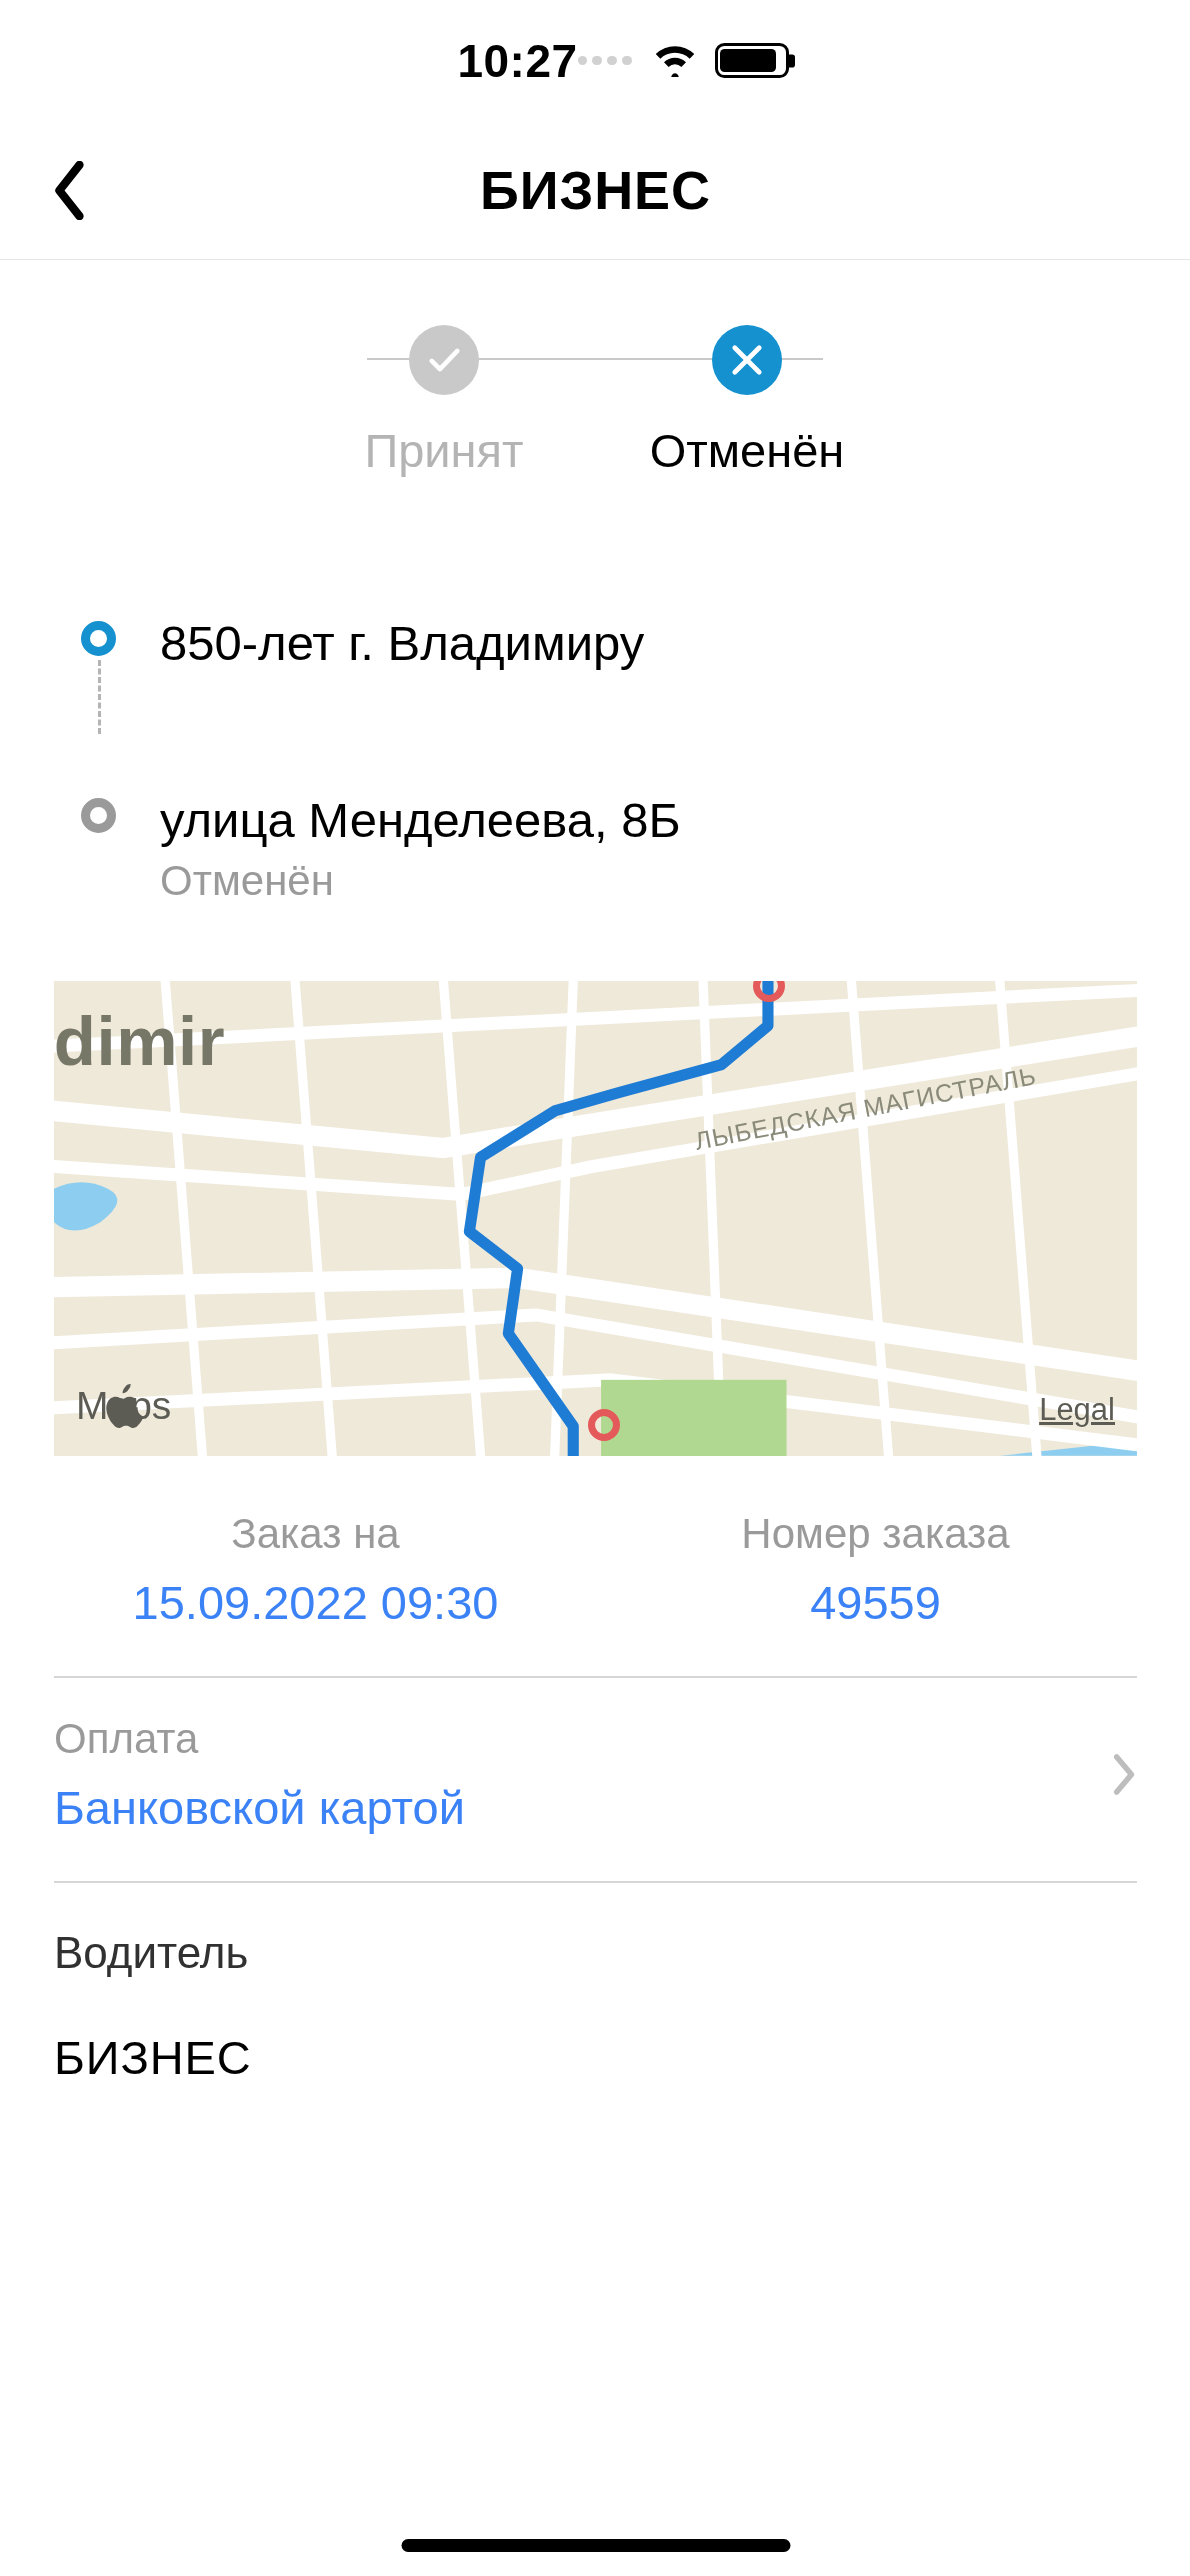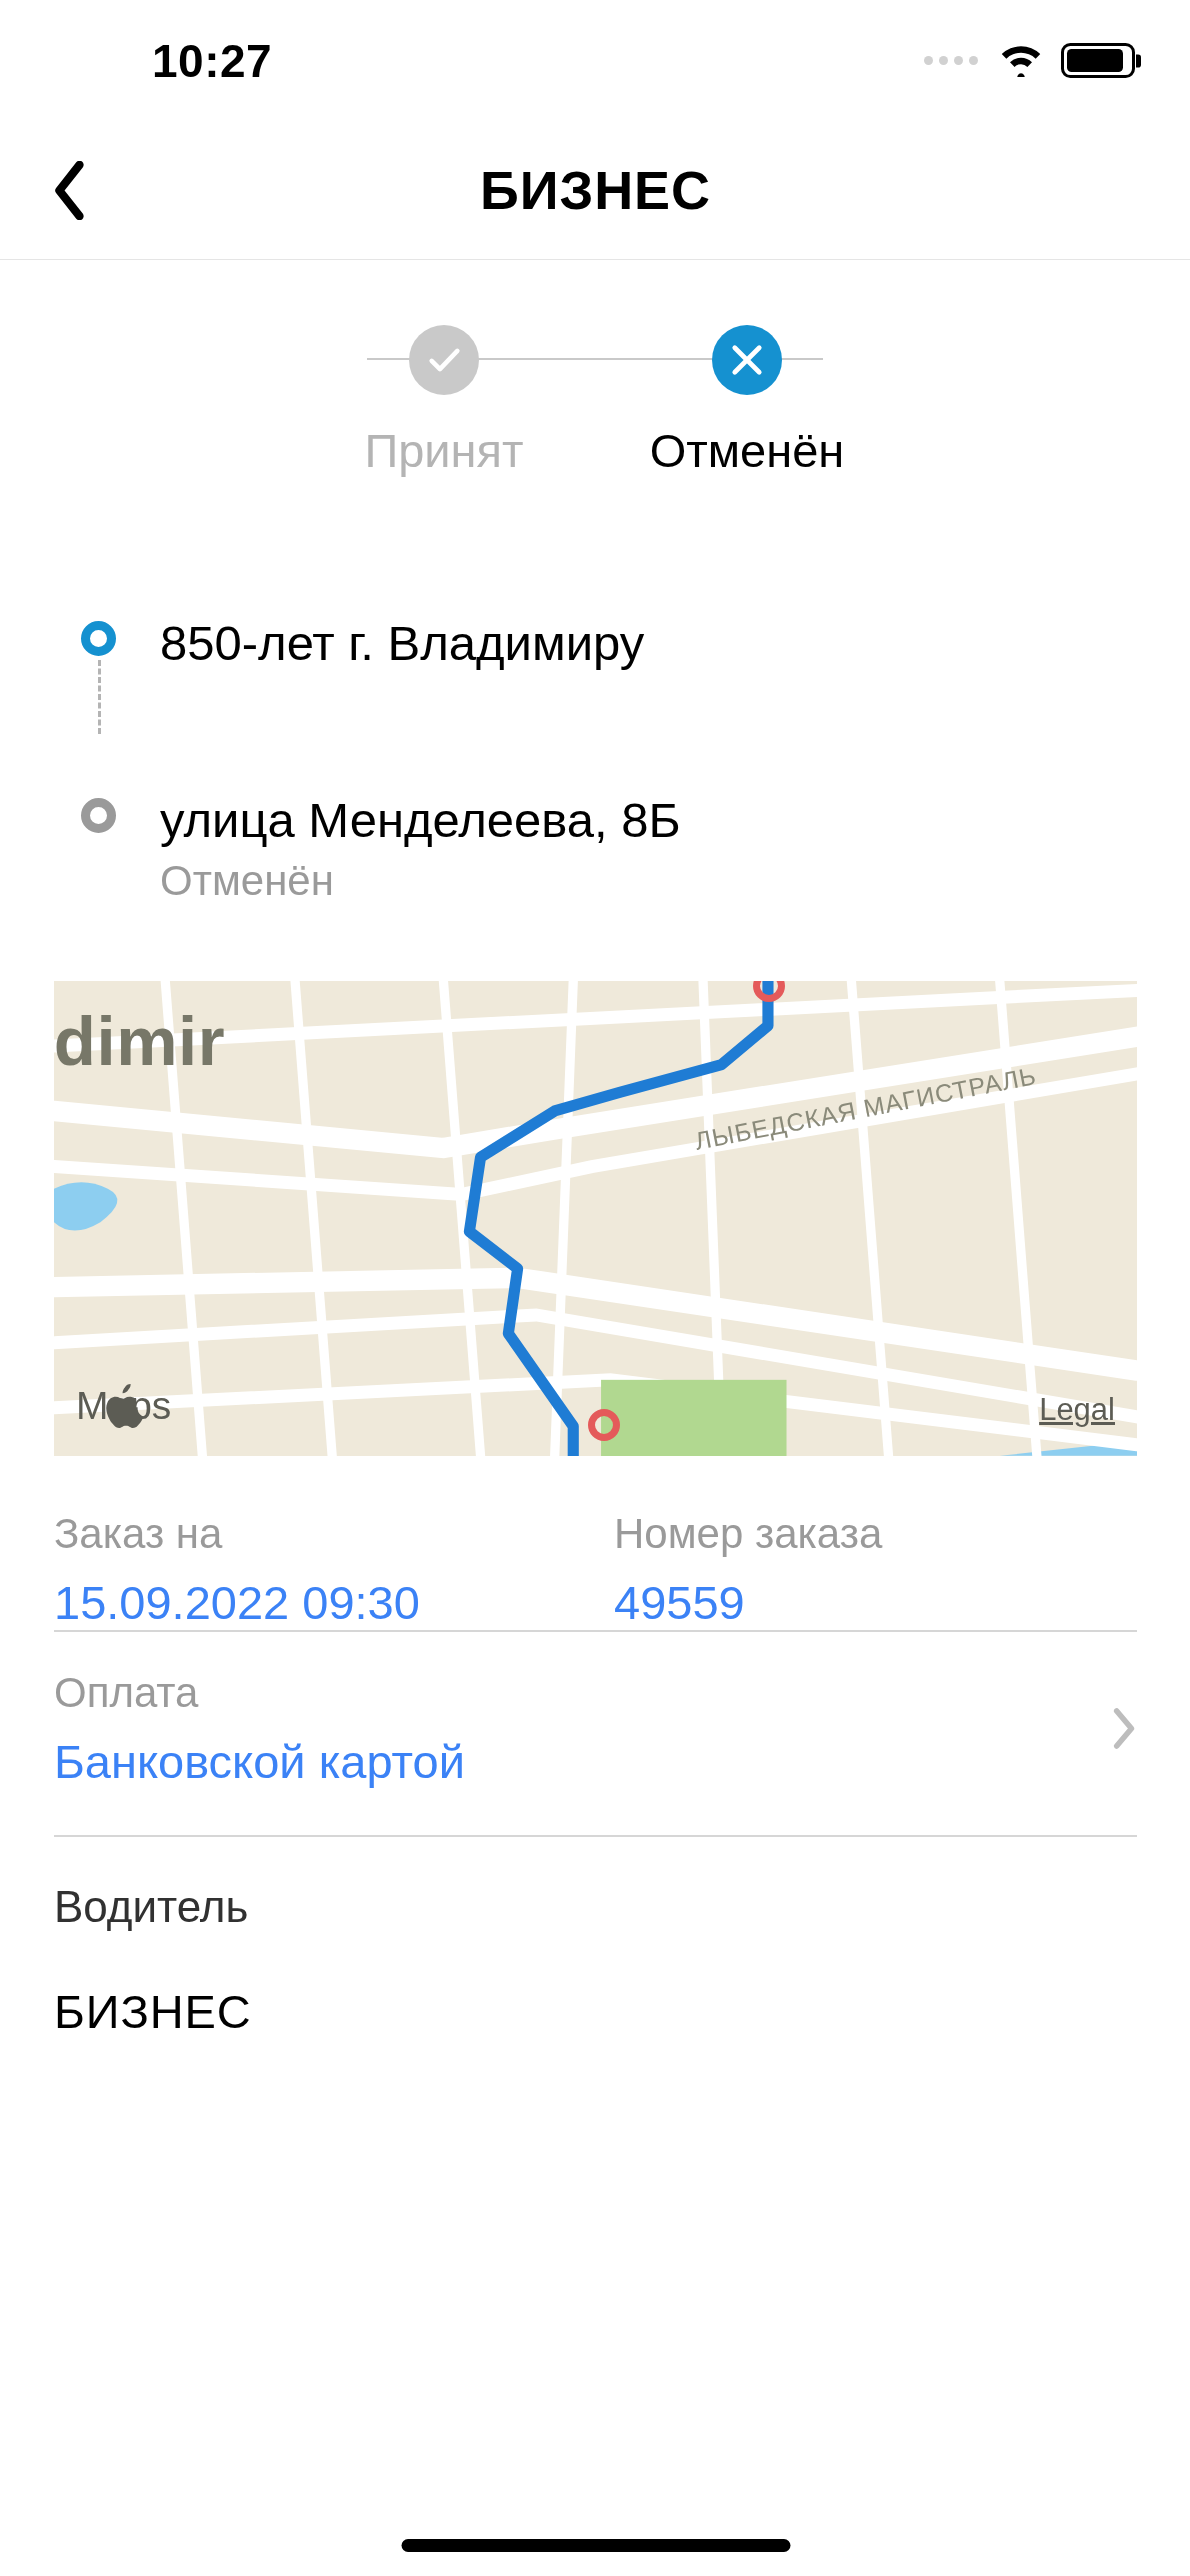--- a/index.html
+++ b/index.html
@@ -10,23 +10,22 @@
       font-family: -apple-system, BlinkMacSystemFont, "SF Pro Text", "Helvetica Neue", Arial, sans-serif;
       color: #000;
       position: relative;
       overflow: hidden;
     }
     
     .status-bar {
       height: 121px;
       display: flex;
       align-items: center;
-      justify-content: space-between;
+      justify-content: center;
       padding: 0 56px 0 111px;
-      margin-left: 41px;
     }
     .status-time {
       font-size: 46px;
       font-weight: 600;
       letter-spacing: 0.5px;
     }
     .status-right {
       display: flex;
       align-items: center;
       gap: 16.7px;
@@ -233,20 +232,22 @@
       border: 7.4px solid #e45a5a;
       background: transparent;
     }
     
     .details {
       margin: 54px 54px 0;
     }
     .detail-grid {
       display: flex;
       gap: 37px;
+      padding-bottom: 46px;
+      text-align: center;
     }
     .detail-col { flex: 1; }
     .detail-label {
       font-size: 42px;
       color: #9a9a9a;
       margin-bottom: 16.7px;
     }
     .detail-value {
       font-size: 47px;
       color: #3b82f6;

